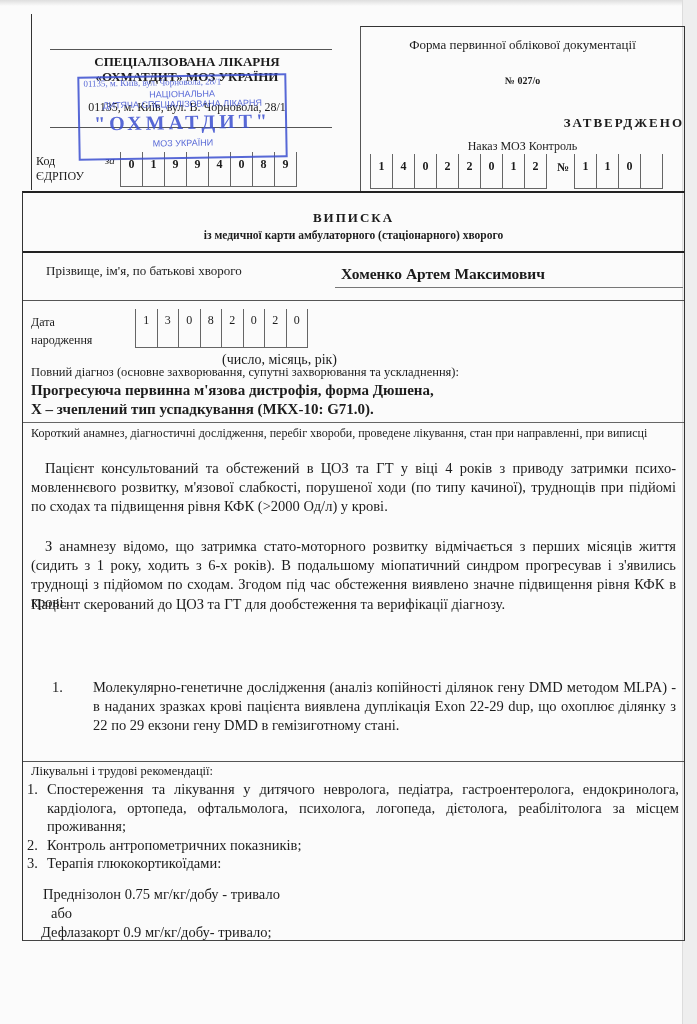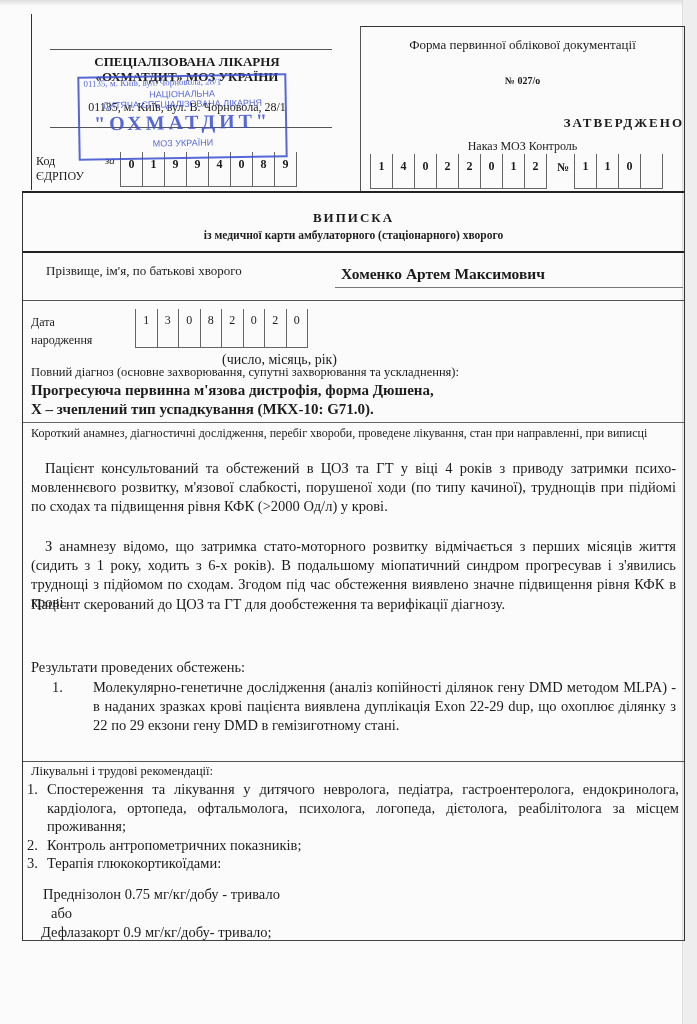--- a/index.html
+++ b/index.html
@@ -184,21 +184,20 @@
     <div>Прогресуюча первинна м'язова дистрофія, форма Дюшена,</div>
     <div>Х – зчеплений тип успадкування (МКХ-10: G71.0).</div>
   </div>
   <div class="sep1"></div>
   <div class="anam-label">Короткий анамнез, діагностичні дослідження, перебіг хвороби, проведене лікування, стан при направленні, при виписці</div>
 
   <div class="body-text p1">Пацієнт консультований та обстежений в ЦОЗ та ГТ у віці 4 років з приводу затримки психо-мовленнєвого розвитку, м'язової слабкості, порушеної ходи (по типу качиної), труднощів при підйомі по сходах та підвищення рівня КФК (&gt;2000 Од/л) у крові.</div>
   <div class="body-text p2">З анамнезу відомо, що затримка стато-моторного розвитку відмічається з перших місяців життя (сидить з 1 року, ходить з 6-х років). В подальшому міопатичний синдром прогресував і з'явились труднощі з підйомом по сходам. Згодом під час обстеження виявлено значне підвищення рівня КФК в крові.</div>
   <div class="body-text p3">Пацієнт скерований до ЦОЗ та ГТ для дообстеження та верифікації діагнозу.</div>
 
-  <div class="results-label">Результати проведених обстежень:</div>
   <div class="res-item">
     <span class="num">1.</span>
     <span class="txt">Молекулярно-генетичне дослідження (аналіз копійності ділянок гену DMD методом MLPA) - в наданих зразках крові пацієнта виявлена дуплікація Exon 22-29 dup, що охоплює ділянку з 22 по 29 екзони гену DMD в гемізиготному стані.</span>
   </div>
 
   <div class="sep2"></div>
   <div class="rec-label">Лікувальні і трудові рекомендації:</div>
   <div class="rec-list">
     <div class="rec">
       <span class="num">1.</span>

